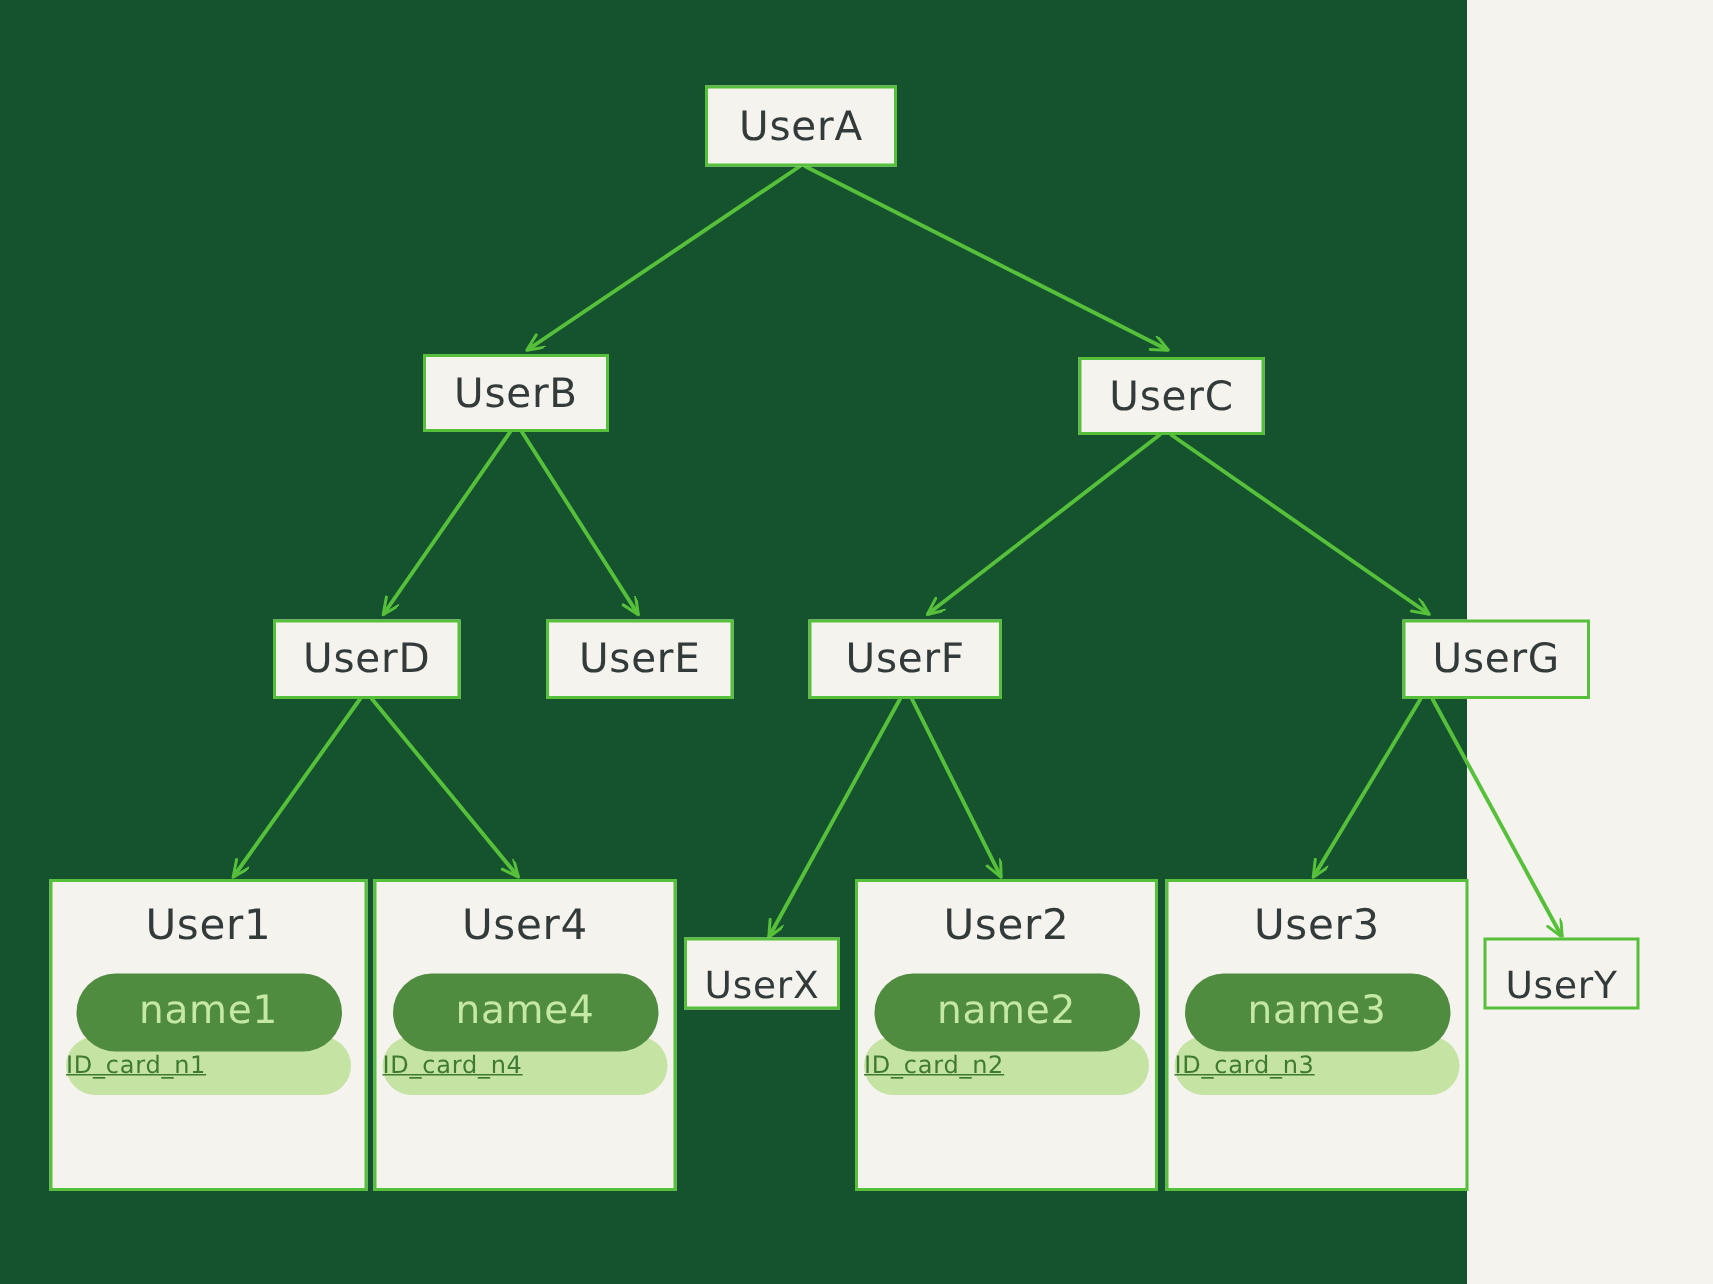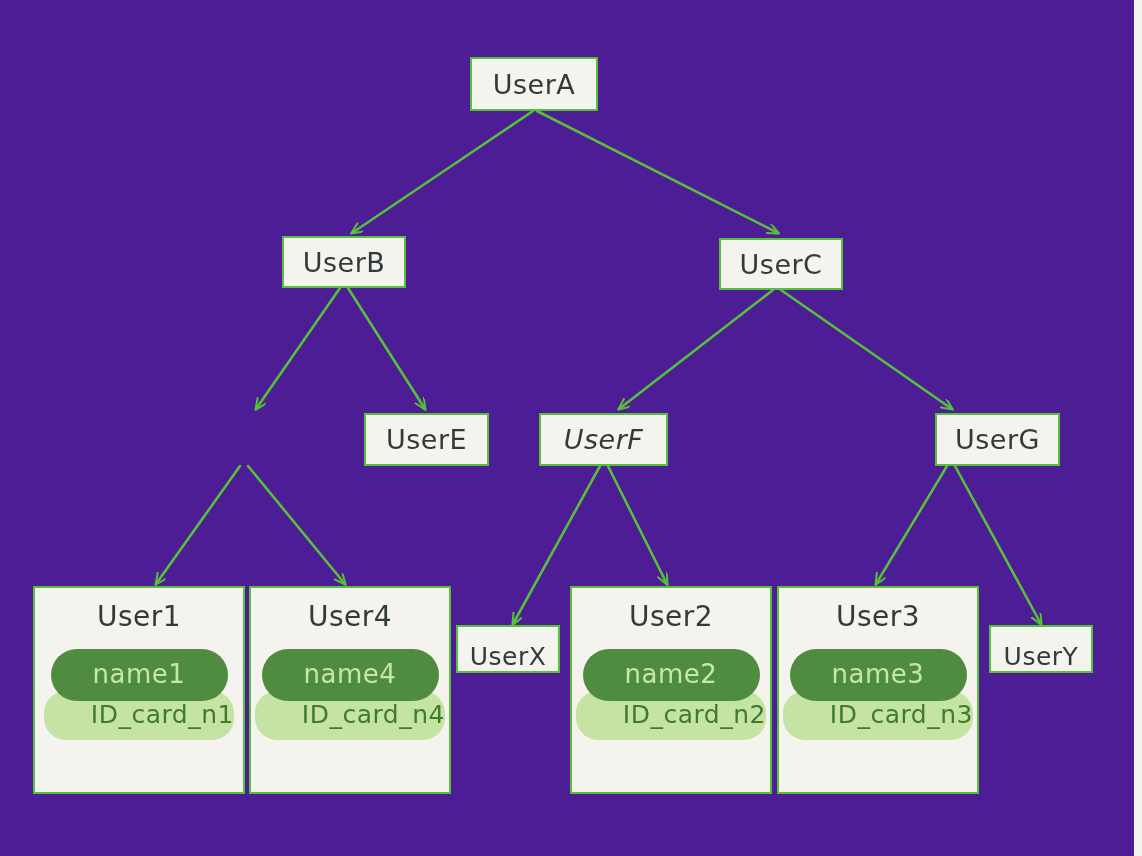--- a/index.html
+++ b/index.html
@@ -2,21 +2,21 @@
 <html><head>
 <meta charset="utf-8">
 <style>
   html,body{margin:0;padding:0;}
   body{
     width:1142px;height:856px;
     background:#f4f3ee;
     font-family:"DejaVu Sans", sans-serif;
     overflow:hidden;
   }
-  #stage{position:relative;width:1134px;height:856px;background:#4c1d95;}
+  #stage{position:relative;width:978px;height:856px;background:#14532d;}
   #edges{position:absolute;left:0;top:0;width:1142px;height:856px;}
 
   
   .node{
     position:absolute;
     box-sizing:border-box;
     border:2.5px solid #57c03b;
     background:#f4f3ee;
     display:flex;align-items:center;justify-content:center;
     color:#333a3a;
@@ -64,28 +64,29 @@
     letter-spacing:0.5px;
     white-space:nowrap;
     position:relative;
     z-index:2;
   }
   .pill-id{
     box-sizing:border-box;
     background:#c5e3a3;
     color:#3f7a33;
     border-radius:22px;
-    font-size:25px;
+    font-size:16px;
     padding:9px 0 11px 0;
-    text-align:right;
+    text-align:left;
     letter-spacing:0.5px;
     white-space:nowrap;
     margin-top:-10px;
     position:relative;
     z-index:1;
+    text-decoration:underline;
   }
 </style>
 </head>
 <body>
 
 <div id="stage">
 
   <svg id="edges" viewBox="0 0 1142 856" xmlns="http://www.w3.org/2000/svg">
     <defs>
       <marker id="ah" markerWidth="14" markerHeight="14" refX="11" refY="5" orient="auto" markerUnits="userSpaceOnUse">
@@ -124,24 +125,27 @@
     <span>UserA</span>
   </div>
 
   <div class="node" style="left:282px;top:236px;width:124px;height:52px;">
     <span>UserB</span>
   </div>
   <div class="node" style="left:719px;top:238px;width:124px;height:52px;">
     <span>UserC</span>
   </div>
 
+  <div class="node" style="left:182px;top:413px;width:125px;height:53px;">
+    <span>UserD</span>
+  </div>
   <div class="node" style="left:364px;top:413px;width:125px;height:53px;">
     <span>UserE</span>
   </div>
-  <div class="node" style="left:539px;top:413px;width:129px;height:53px;font-style:italic;">
+  <div class="node" style="left:539px;top:413px;width:129px;height:53px;">
     <span>UserF</span>
   </div>
   <div class="node" style="left:897px;top:413px;width:125px;height:53px;margin-left:38px;">
     <span>UserG</span>
   </div>
 
   <div class="cluster" style="left:33px;top:586px;width:212px;height:208px;">
     <div class="cluster-title">User1</div>
     <div class="pill-wrap">
       <div class="pill-name" style="width:177px;">name1</div>

